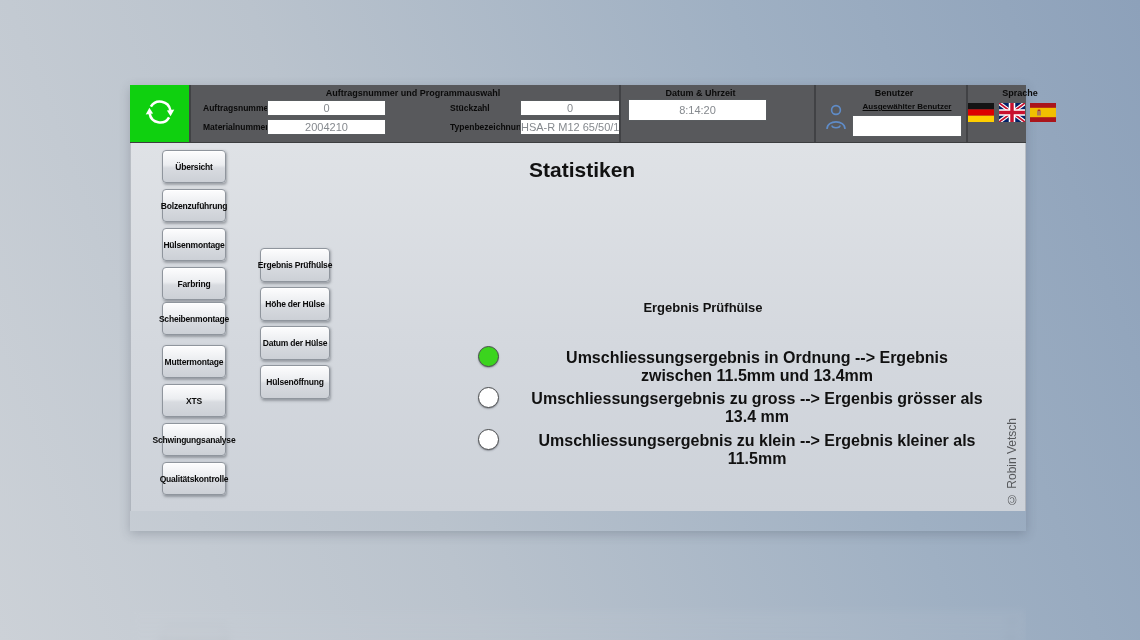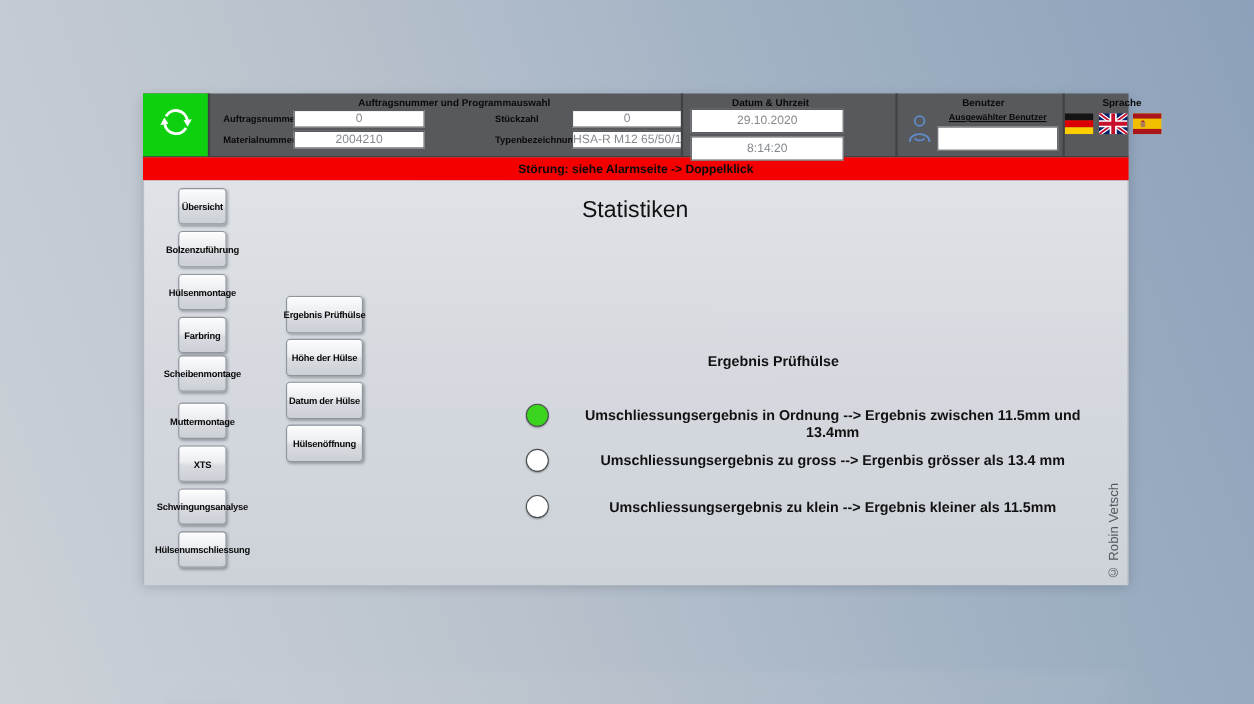--- a/index.html
+++ b/index.html
@@ -45,32 +45,32 @@
   .content{position:relative;height:368px;
     background:linear-gradient(180deg,#dfe2e6 0%,#d4d8de 55%,#cdd2d9 100%);
     border-left:1px solid rgba(130,138,148,.4);border-right:1px solid rgba(130,138,148,.4);
     box-sizing:border-box;}
   .btn{position:absolute;display:flex;align-items:center;justify-content:center;
     border:1px solid #8f959d;border-radius:4px;
     background:linear-gradient(180deg,#fdfdfe 0%,#ebedf0 45%,#d8dbe0 55%,#ccd0d6 100%);
     box-shadow:inset 0 1px 0 #fff,1px 1.5px 2.5px rgba(40,45,55,.35);
     font-size:8.5px;font-weight:bold;color:#0a0a0a;letter-spacing:-.2px;
     white-space:nowrap;cursor:pointer;box-sizing:border-box;}
-  .col1{left:31px;width:44px;height:33px;}
+  .col1{left:31px;width:64px;height:33px;}
   .col2{left:129px;width:70px;height:34px;}
 
-  .page-title{position:absolute;left:398px;top:15px;font-size:21px;font-weight:normal;color:#111;}
+  .page-title{position:absolute;left:398px;top:15px;font-size:21px;font-weight:bold;color:#111;}
   .page-subtitle{position:absolute;left:398px;top:81px;font-size:15px;font-weight:bold;color:#111;}
   .group-label{position:absolute;left:472px;top:157px;width:200px;text-align:center;
     font-size:13px;font-weight:bold;color:#111;}
   .indicator{position:absolute;left:347px;width:19px;height:19px;border-radius:50%;
     border:1.5px solid #4c4e50;box-sizing:content-box;background:#fff;
     box-shadow:0 1px 1.5px rgba(40,45,55,.4);}
   .row-text{position:absolute;left:398px;width:456px;text-align:center;
-    font-size:13px;font-weight:bold;color:#111;}
+    font-size:16px;font-weight:bold;color:#111;}
   .credit{position:absolute;right:6px;top:275px;writing-mode:vertical-rl;
     transform:rotate(180deg);font-size:12px;color:#56585b;}
 
   
   .reflection{top:533px;transform:scaleY(-1);filter:blur(4px);opacity:.20;
     pointer-events:none;box-shadow:none;
     -webkit-mask-image:linear-gradient(to top,rgba(0,0,0,.9) 0%,rgba(0,0,0,0) 48%);
     mask-image:linear-gradient(to top,rgba(0,0,0,.9) 0%,rgba(0,0,0,0) 48%);}
 </style>
 </head>
@@ -103,21 +103,20 @@
           <div class="field">2004210</div>
           <div class="spacer"></div>
           <div class="hlabel">Typenbezeichnung</div>
           <div class="field">HSA-R M12 65/50/15</div>
         </div>
       </div>
 
       <div class="hsec sec-dt">
         <div class="hsec-title">Datum &amp; Uhrzeit</div>
         <div class="dt-fields">
-          <div class="field tall">29.10.2020</div>
           <div class="field tall">8:14:20</div>
         </div>
       </div>
 
       <div class="hsec sec-user">
         <div class="hsec-title">Benutzer</div>
         <div class="user-row">
           <div class="user-icon-wrap">
             <svg width="24" height="28" viewBox="0 0 24 28" fill="none" stroke="#5f8cc8" stroke-width="1.6">
               <circle cx="12" cy="7" r="4.4"></circle>
@@ -157,35 +156,32 @@
               <rect width="26" height="4.8" fill="#aa151b"></rect>
               <rect y="14.2" width="26" height="4.8" fill="#aa151b"></rect>
               <rect x="7" y="7.5" width="4" height="5" fill="#ad7a5a"></rect>
               <rect x="7.8" y="6.6" width="2.4" height="1.2" fill="#aa151b"></rect>
             </svg>
           </span>
         </div>
       </div>
     </div>
 
-    <div class="alarm" style="background-color: rgb(244, 0, 0);">
-      <span>Störung: siehe Alarmseite -&gt; Doppelklick</span>
-    </div>
 
     <div class="content">
 
       <div class="btn col1" style="top:7px">Übersicht</div>
       <div class="btn col1" style="top:46px">Bolzenzuführung</div>
       <div class="btn col1" style="top:85px">Hülsenmontage</div>
       <div class="btn col1" style="top:124px">Farbring</div>
       <div class="btn col1" style="top:159px">Scheibenmontage</div>
       <div class="btn col1" style="top:202px">Muttermontage</div>
       <div class="btn col1" style="top:241px">XTS</div>
       <div class="btn col1" style="top:280px">Schwingungsanalyse</div>
-      <div class="btn col1" style="top:319px">Hülsenumschliessung</div>
+      <div class="btn col1" style="top:319px">Qualitätskontrolle</div>
 
       <div class="btn col2" style="top:105px">Ergebnis Prüfhülse</div>
       <div class="btn col2" style="top:144px">Höhe der Hülse</div>
       <div class="btn col2" style="top:183px">Datum der Hülse</div>
       <div class="btn col2" style="top:222px">Hülsenöffnung</div>
 
       <div class="page-title">Statistiken</div>
       <div class="group-label">Ergebnis Prüfhülse</div>
 
       <div class="indicator" style="top: 203px; background-color: rgb(59, 212, 30);"></div>

